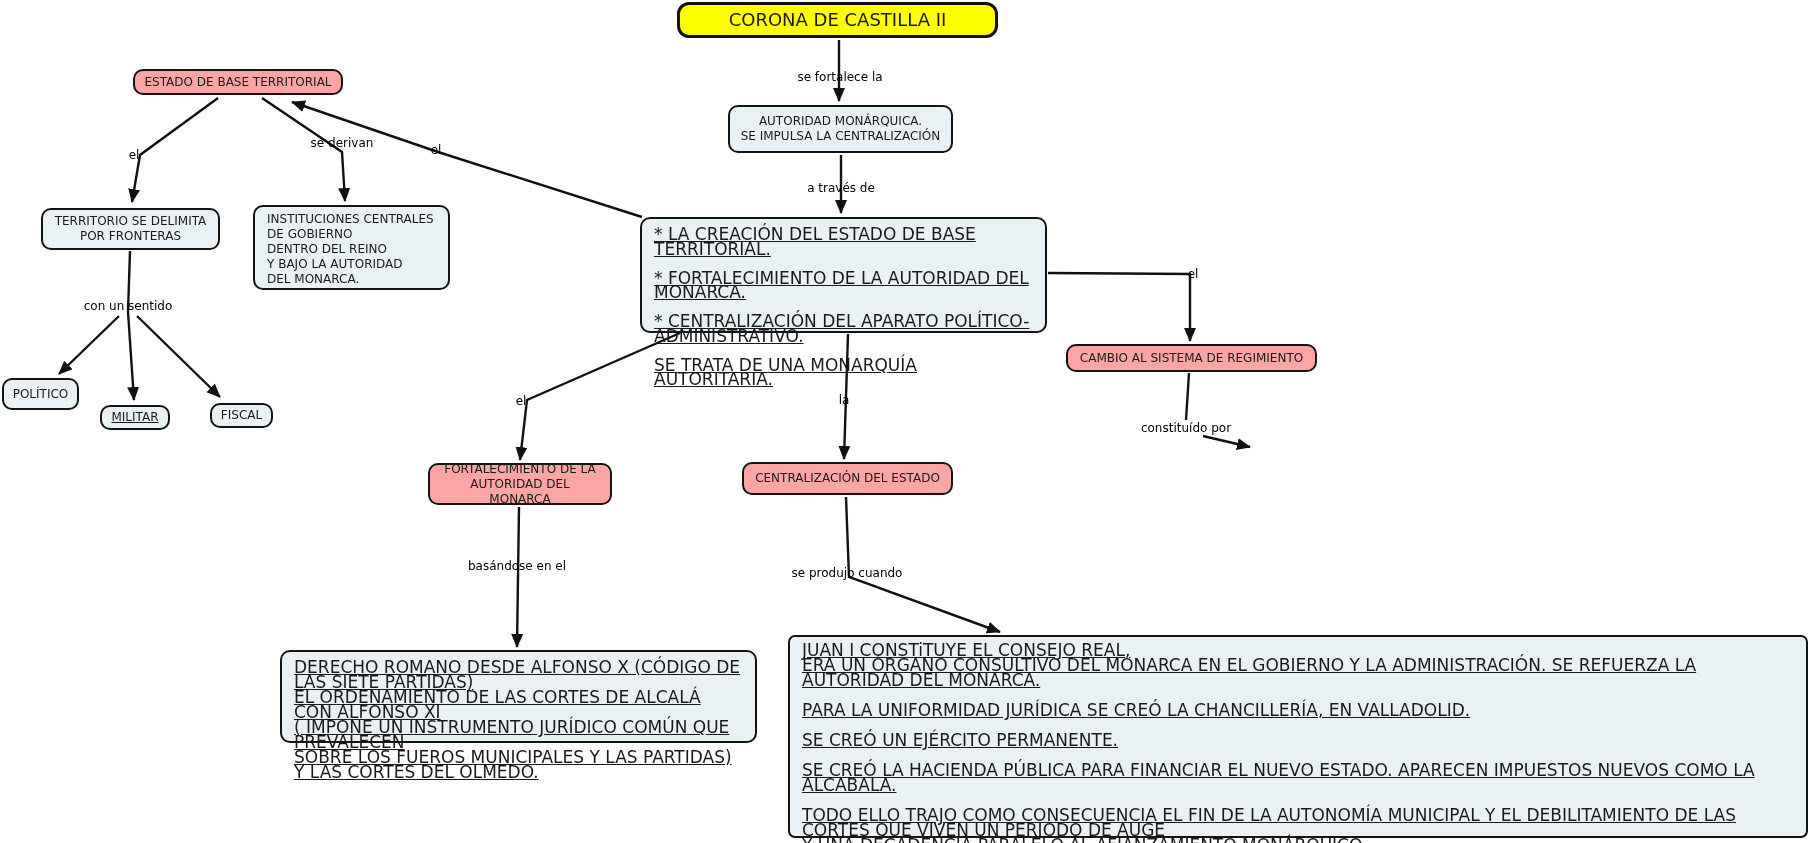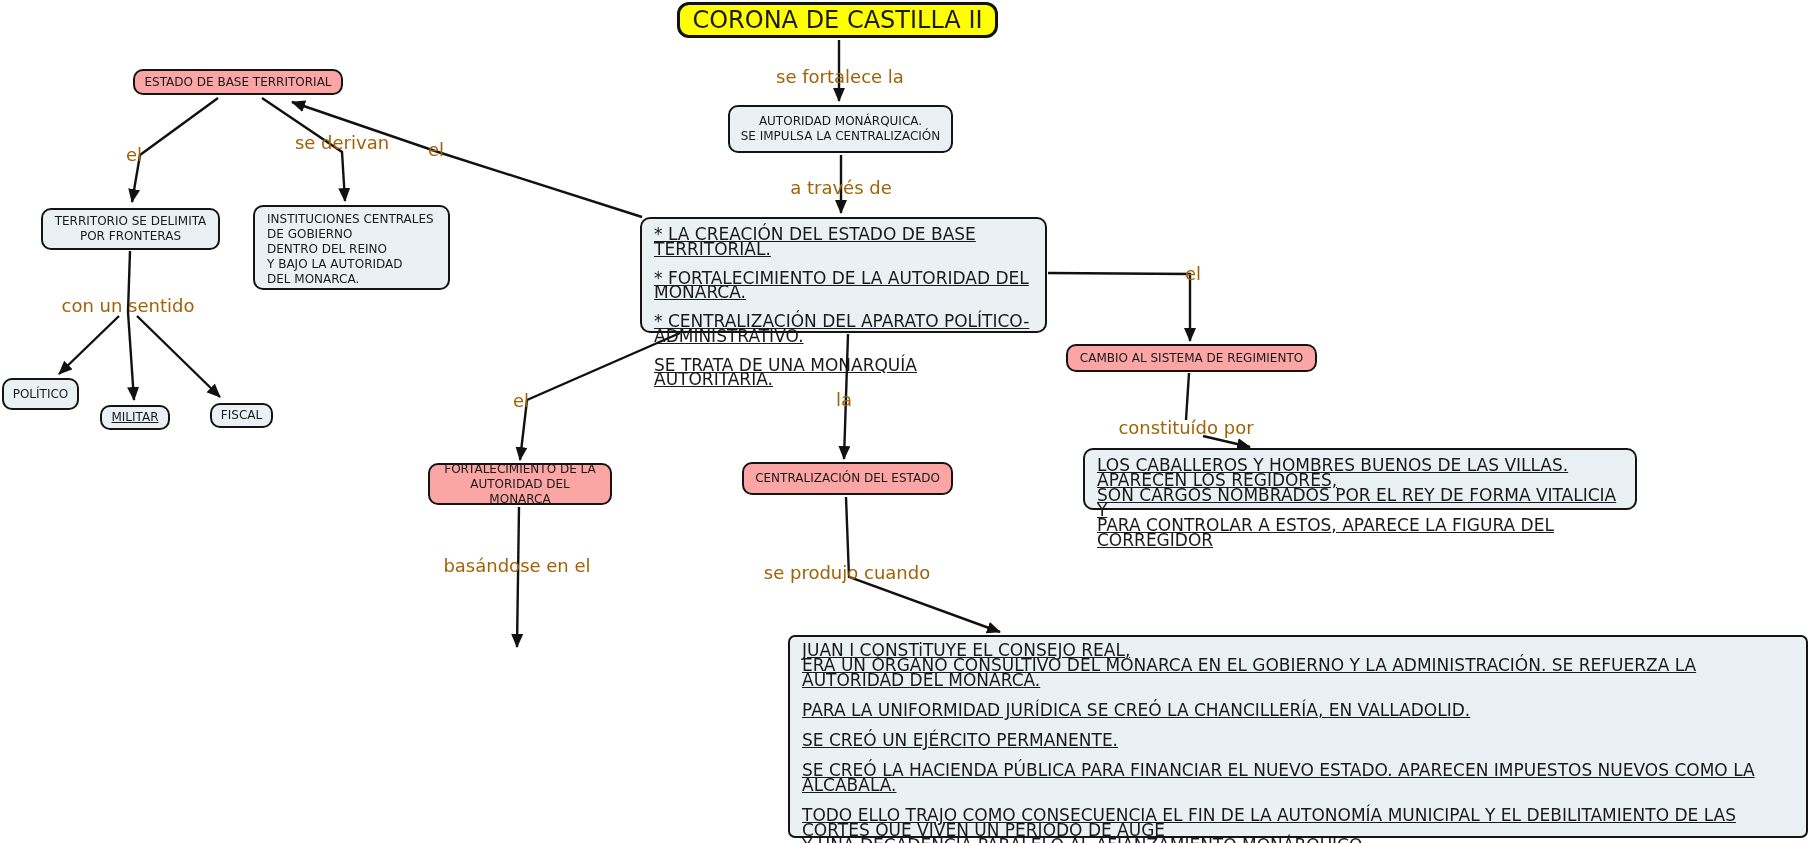--- a/index.html
+++ b/index.html
@@ -24,32 +24,32 @@
     z-index:2;
   }
   .node.center{display:flex;align-items:center;justify-content:center;text-align:center;padding:2px 8px;}
   .node.left{padding:6px 12px;text-align:left;}
   .node.big{font-size:17px;text-decoration:underline;}
   .node.orange{background:#fca5a5;}
   .node.title{
     background:#ffff00;
     border:3px solid #111;
     border-radius:12px;
-    font-size:24px;
+    font-size:18px;
     line-height:28px;
     z-index:3;
   }
   .link-label{
     position:absolute;
     transform:translate(-50%,-50%);
-    font-size:18px;
+    font-size:12px;
     line-height:14px;
     white-space:nowrap;
     z-index:4;
-    color:#a16207;
+    color:#000000;
   }
 </style>
 </head>
 <body>
 
 <div id="canvas">
 
   <svg class="wires" viewBox="0 0 1812 843">
     <defs>
       <marker id="arrow" markerUnits="userSpaceOnUse" markerWidth="16" markerHeight="14" refX="13" refY="6" orient="auto">
@@ -106,24 +106,26 @@
 
   <div class="node center" style="left:210px;top:403px;width:63px;height:25px;">FISCAL</div>
 
   <div class="node orange center" style="left:428px;top:463px;width:184px;height:42px;">FORTALECIMIENTO DE LA
 AUTORIDAD DEL MONARCA</div>
 
   <div class="node orange center" style="left:742px;top:462px;width:211px;height:33px;">CENTRALIZACIÓN DEL ESTADO</div>
 
   <div class="node orange center" style="left:1066px;top:344px;width:251px;height:28px;">CAMBIO AL SISTEMA DE REGIMIENTO</div>
 
-  <div class="node left big" style="left:1083px;top:448px;width:554px;height:62px;padding-top:8px;"> LOS CABALLEROS Y HOMBRES BUENOS DE LAS VILLAS. APARECEN LOS REGIDORES,
-SON CARGOS NOMBRADOS POR EL REY DE FORMA VITALICIA Y
-PARA CONTROLAR A ESTOS, APARECE LA FIGURA DEL CORREGIDOR</div>
 
+  <div class="node left big" style="left:280px;top:650px;width:477px;height:93px;padding-top:8px;">DERECHO ROMANO DESDE ALFONSO X (CÓDIGO DE LAS SIETE PARTIDAS)
+EL ORDENAMIENTO DE LAS CORTES DE ALCALÁ CON ALFONSO XI
+( IMPONE UN INSTRUMENTO JURÍDICO COMÚN QUE PREVALECEN
+  SOBRE LOS FUEROS MUNICIPALES Y LAS PARTIDAS)
+ Y LAS CORTES DEL OLMEDO.</div>
 
   <div class="node left big" style="left:788px;top:635px;width:1020px;height:203px;padding-top:6px;border-radius:7px;">JUAN I CONSTiTUYE EL CONSEJO REAL,
 ERA UN ÓRGANO CONSULTIVO DEL MONARCA EN EL GOBIERNO Y LA ADMINISTRACIÓN. SE REFUERZA LA AUTORIDAD DEL MONARCA.
 
 PARA LA UNIFORMIDAD JURÍDICA SE CREÓ LA CHANCILLERÍA, EN VALLADOLID.
 
 SE CREÓ UN EJÉRCITO PERMANENTE.
 
 SE CREÓ LA HACIENDA PÚBLICA PARA FINANCIAR EL NUEVO ESTADO. APARECEN IMPUESTOS NUEVOS COMO LA ALCABALA.
 

